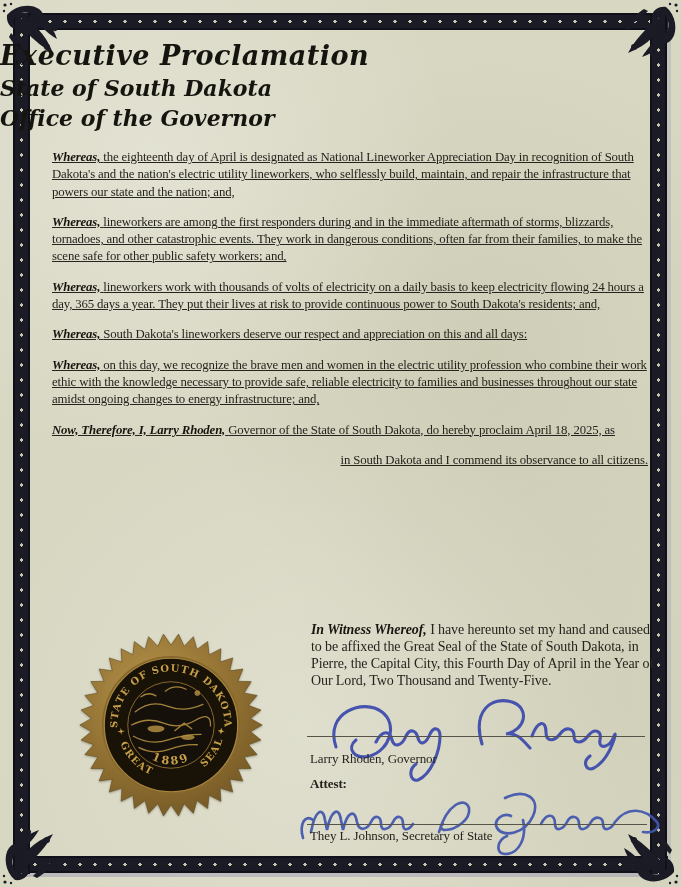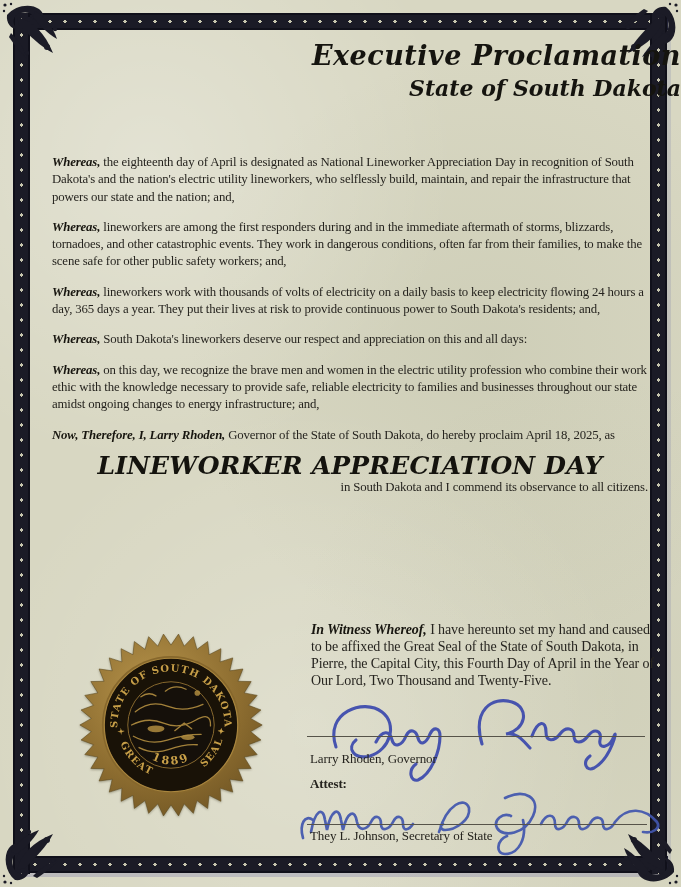--- a/index.html
+++ b/index.html
@@ -24,28 +24,28 @@
     background-size:13px 15px;
     border-left:2px solid #10101a; border-right:2px solid #10101a;}
   .btop{top:13px;} .bbottom{bottom:14px; box-shadow:0 4px 0 rgba(80,84,160,.22);}
   .bleft{left:13px;} .bright{right:14px; box-shadow:4px 0 0 rgba(80,84,160,.15);}
   .corner{position:absolute; width:62px; height:62px;}
   .corner.tl{top:1px; left:1px;}
   .corner.tr{top:1px; right:1px; transform:rotate(90deg);}
   .corner.br{bottom:1px; right:1px; transform:rotate(180deg);}
   .corner.bl{bottom:1px; left:1px; transform:rotate(270deg);}
   
-  .doc-header{position:absolute; top:40px; left:0; right:0; text-align:right;
+  .doc-header{position:absolute; top:40px; left:0; right:0; text-align:left;
     font-family:"DejaVu Serif", serif; font-style:italic; color:#15140f;}
   .doc-title{font-size:27px; font-weight:700; margin:0; letter-spacing:.5px;}
   .doc-sub{font-size:22px; font-weight:600; margin:4px 0 0;}
   
   .copy{position:absolute; top:149px; left:52px; width:596px;
     font-size:12.8px; line-height:17.3px; letter-spacing:-.15px;}
-  .copy p{margin:5px 0 13px;}
+  .copy p{margin:0 0 13px;text-decoration:underline;}
   .lead{font-weight:bold; font-style:italic; color:#17150f;}
   .day-title{font-family:"DejaVu Serif", serif; font-style:italic; font-weight:700;
     font-size:25px; text-align:center; margin:7px 0 5px; white-space:nowrap;
     letter-spacing:.2px; color:#14130e;}
   .closing{margin:0;text-align:right;}
   
   .witness{position:absolute; left:311px; top:621px; width:352px;
     font-size:14px; line-height:17px; letter-spacing:-.1px;}
   .sigline{position:absolute; height:0; border-top:1.4px solid #565349;}
   .line1{left:307px; top:736px; width:338px;}
@@ -125,30 +125,30 @@
         <circle cx="26" cy="52" r="2.2"></circle>
       <circle cx="4" cy="4" r="1.6"></circle>
         <circle cx="10" cy="3" r="1.2"></circle>
         <circle cx="3" cy="10" r="1.2"></circle>
     </g>
   </svg>
 
   <div class="doc-header">
     <h1 class="doc-title">Executive Proclamation</h1>
     <div class="doc-sub">State of South Dakota</div>
+    <div class="doc-sub">Office of the Governor</div>
   </div>
 
   <div class="copy">
     <p><span class="lead">Whereas,</span> <span>the eighteenth day of April is designated as National Lineworker Appreciation Day in recognition of South Dakota's and the nation's electric utility lineworkers, who selflessly build, maintain, and repair the infrastructure that powers our state and the nation; and,</span></p>
     <p><span class="lead">Whereas,</span> <span>lineworkers are among the first responders during and in the immediate aftermath of storms, blizzards, tornadoes, and other catastrophic events. They work in dangerous conditions, often far from their families, to make the scene safe for other public safety workers; and,</span></p>
     <p><span class="lead">Whereas,</span> <span>lineworkers work with thousands of volts of electricity on a daily basis to keep electricity flowing 24 hours a day, 365 days a year. They put their lives at risk to provide continuous power to South Dakota's residents; and,</span></p>
     <p><span class="lead">Whereas,</span> <span>South Dakota's lineworkers deserve our respect and appreciation on this and all days:</span></p>
     <p><span class="lead">Whereas,</span> <span>on this day, we recognize the brave men and women in the electric utility profession who combine their work ethic with the knowledge necessary to provide safe, reliable electricity to families and businesses throughout our state amidst ongoing changes to energy infrastructure; and,</span></p>
     <p><span class="lead">Now, Therefore, I, Larry Rhoden,</span> <span>Governor of the State of South Dakota, do hereby proclaim April 18, 2025, as</span></p>
-    <div class="day-title">LINEWORKER APPRECIATION DAY</div>
     <p class="closing">in South Dakota and I commend its observance to all citizens.</p>
   </div>
 
   <svg class="seal" viewBox="0 0 200 200">
     <defs>
       <path id="arcTop" d="M 43 100 A 57 57 0 1 1 157 100"></path>
       <path id="arcBottom" d="M 43 100 A 57 57 0 0 0 157 100"></path>
       <path id="arcYear" d="M 58 100 A 42 42 0 0 0 142 100"></path>
       <radialGradient id="goldg" cx="40%" cy="32%" r="80%">
         <stop offset="0%" stop-color="#b8954c"></stop>

